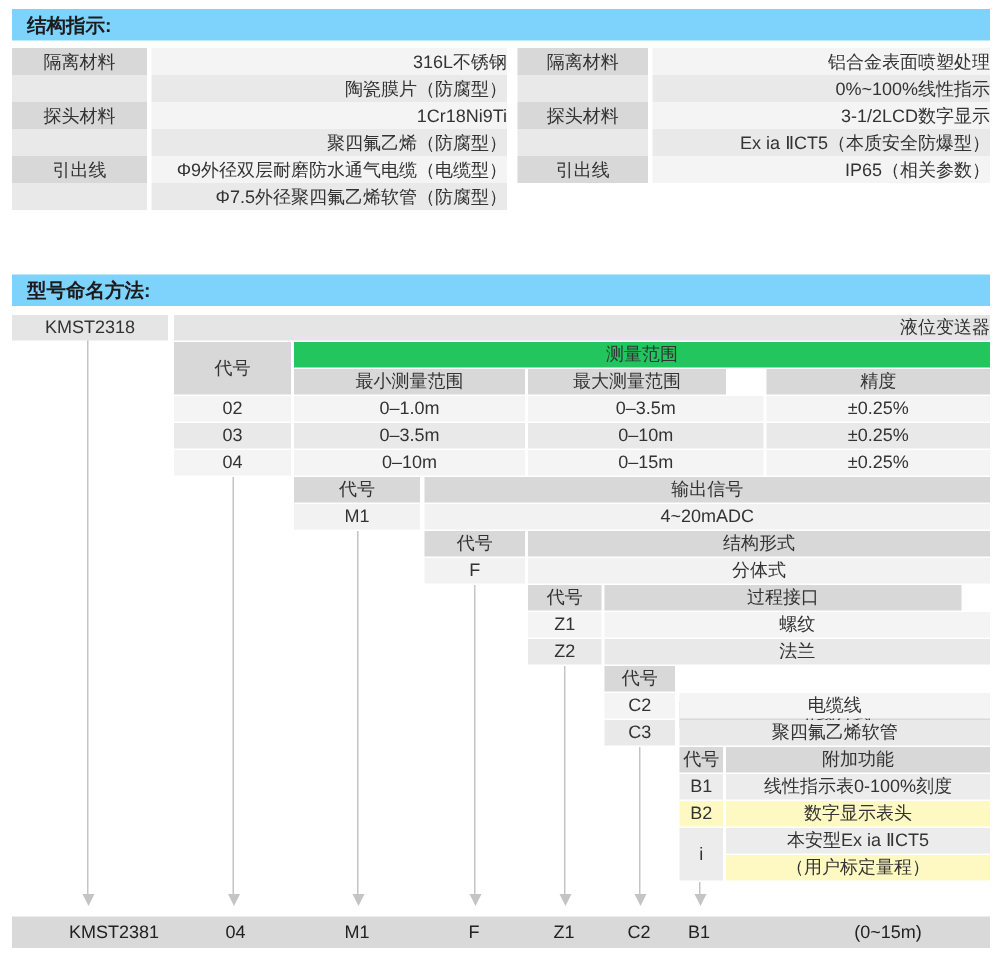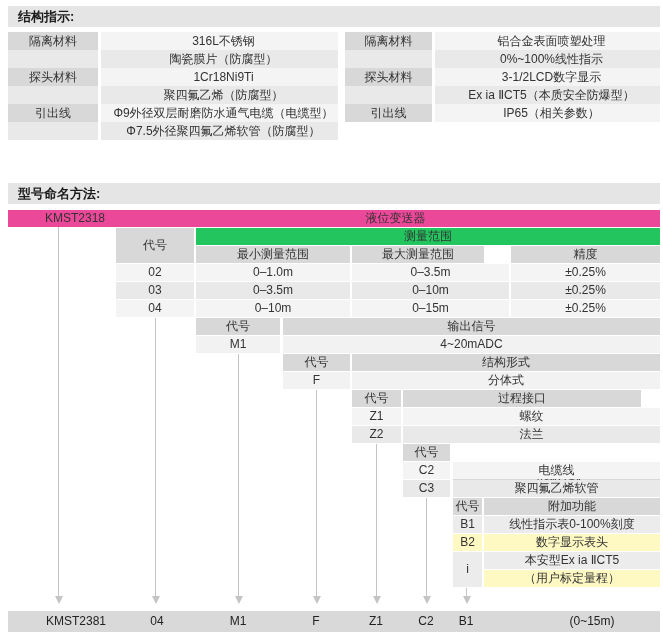--- a/index.html
+++ b/index.html
@@ -2,35 +2,35 @@
 <html><head>
 <meta charset="utf-8">
 <style>
   html,body{margin:0;padding:0;background:#fff;}
   #screen{
     position:relative;width:663px;height:641px;background:#ffffff;
     font-family:"Liberation Sans","DejaVu Sans",sans-serif;color:#333;
     overflow:hidden;
   }
   .bar{
-    position:absolute;left:8px;width:652px;height:21px;background:#e5e5e5;
+    position:absolute;left:8px;width:652px;height:21px;background:#7dd3fc;
     color:#1b1b1b;font-size:13px;font-weight:bold;line-height:21px;
     padding-left:10px;box-sizing:border-box;
   }
   .cell{
     position:absolute;font-size:12px;line-height:17px;height:17px;
     text-align:center;white-space:nowrap;overflow:hidden;color:#333;
   }
-  .tl{text-align:center;padding-left:8px;box-sizing:border-box;}
+  .tl{text-align:right;padding-left:8px;box-sizing:border-box;}
   .sp{height:18px;line-height:18px;}
   .g1{background:#d8d8d8;}  
   .g2{background:#22c55e;}  
   .g3{background:#f4f4f4;}  
   .g4{background:#e9e9e9;}  
-  .g5{background:#ec4899;padding-left:15px;}  
+  .g5{background:#e5e5e5;}  
   .g6{background:#f2f2f2;}  
   .g7{background:#ececec;}  
   .g8{background:#fef9c3;}  
   .vline{position:absolute;width:1px;background:#c4c4c4;}
   .ah{position:absolute;width:0;height:0;border-left:4px solid transparent;
       border-right:4px solid transparent;border-top:8px solid #c4c4c4;}
   .ebar{position:absolute;left:8px;top:611px;width:652px;height:21px;background:#d9d9d9;}
   .elabel{position:absolute;top:0;height:21px;line-height:21px;font-size:12px;
       color:#222;transform:translateX(-50%);white-space:nowrap;}
 </style>

